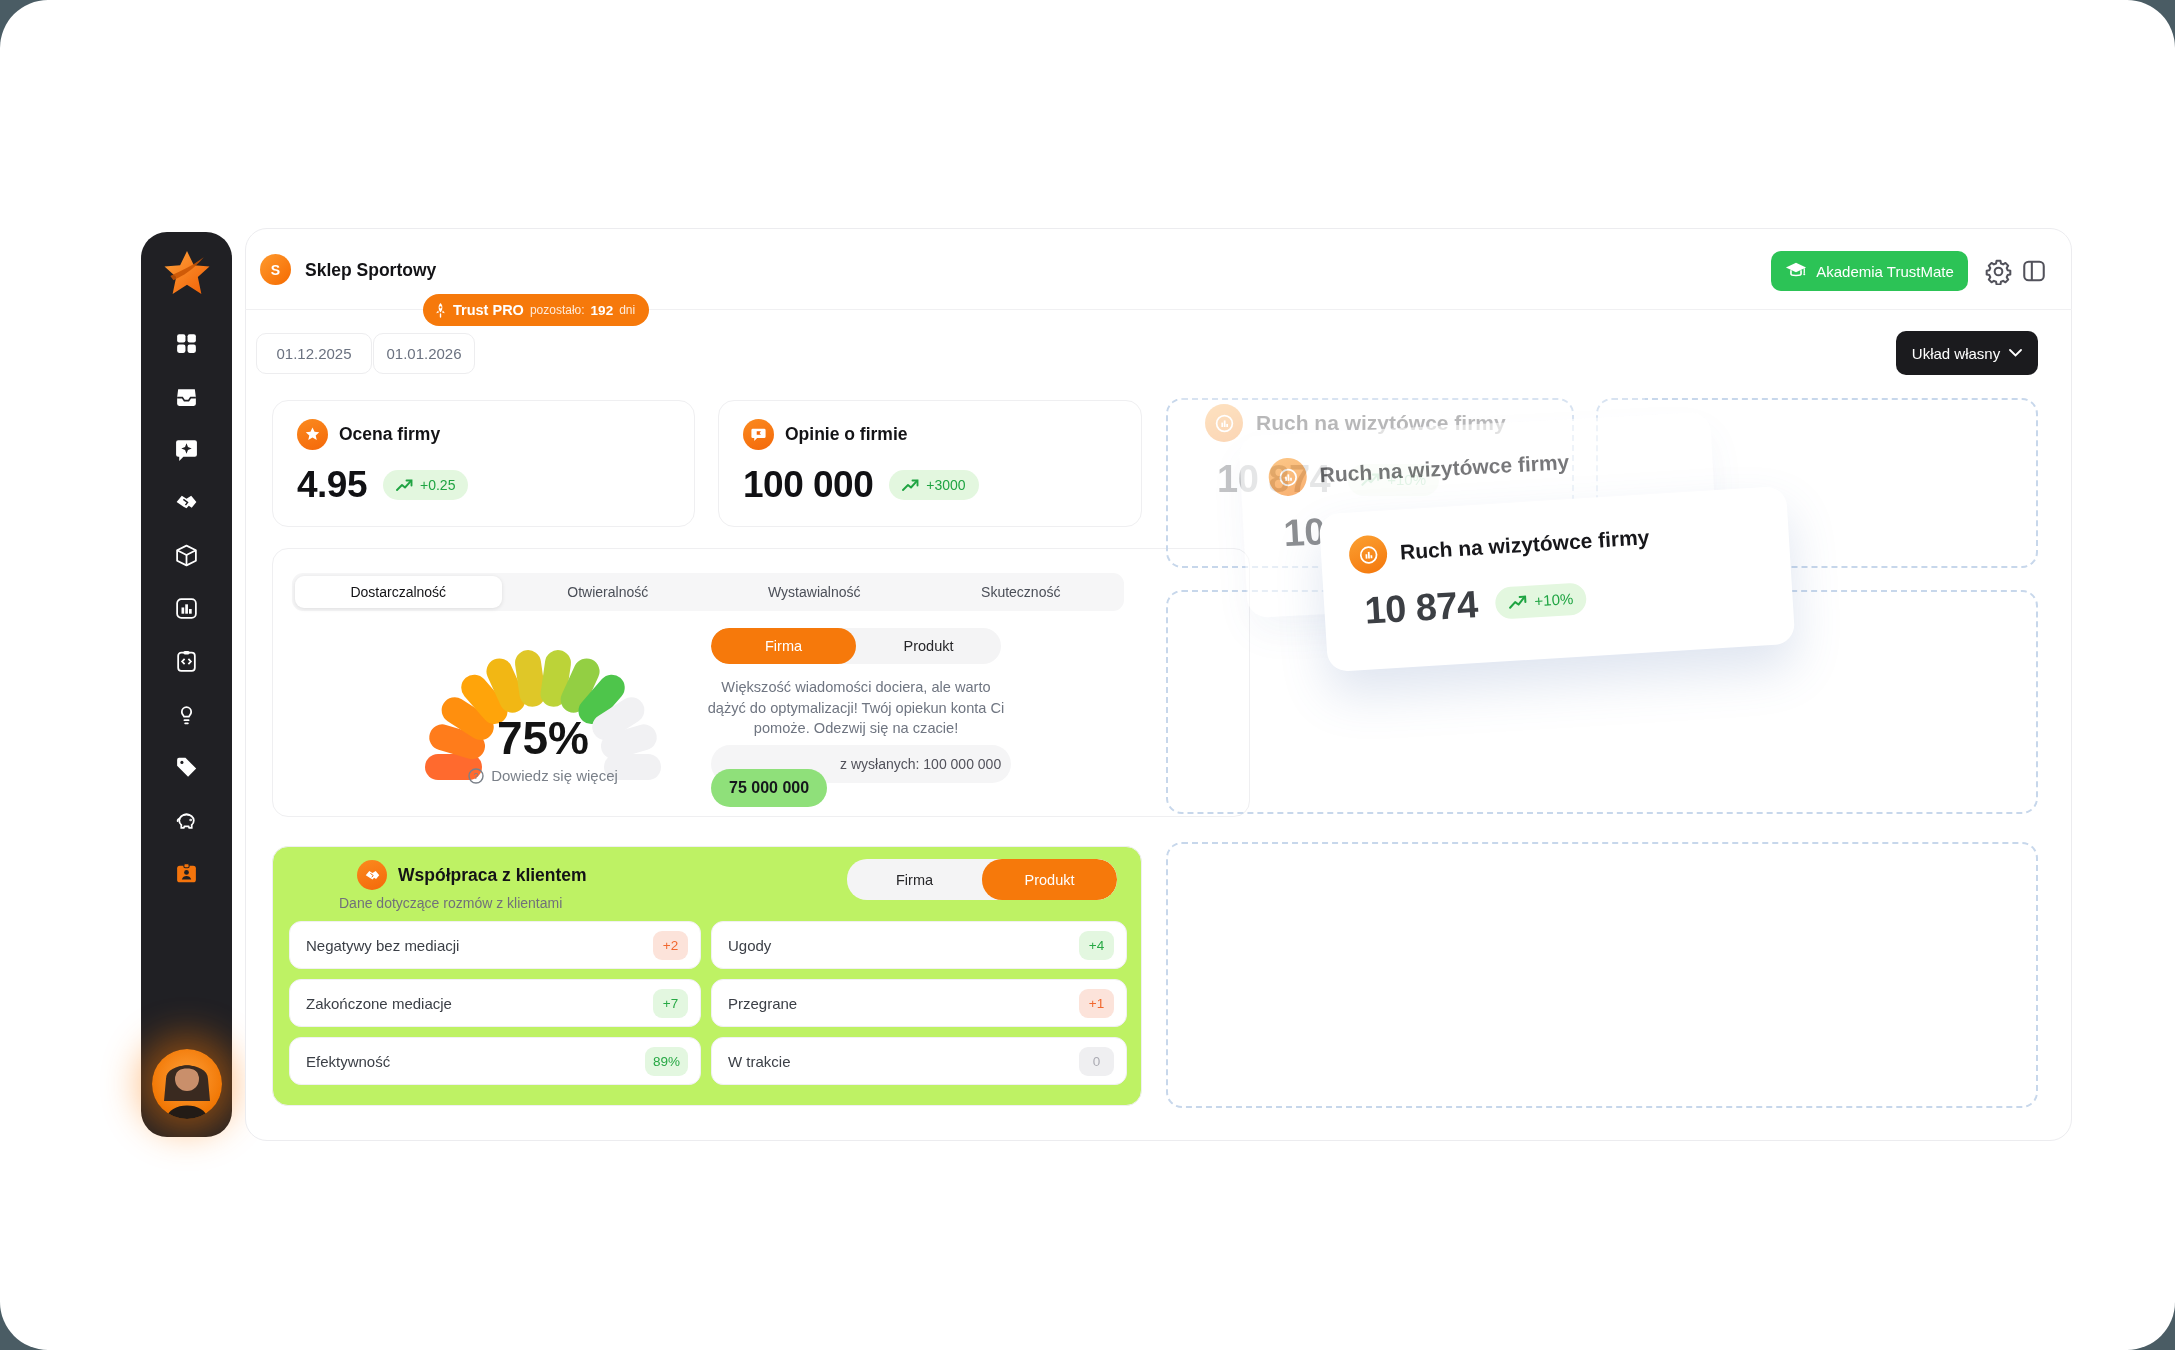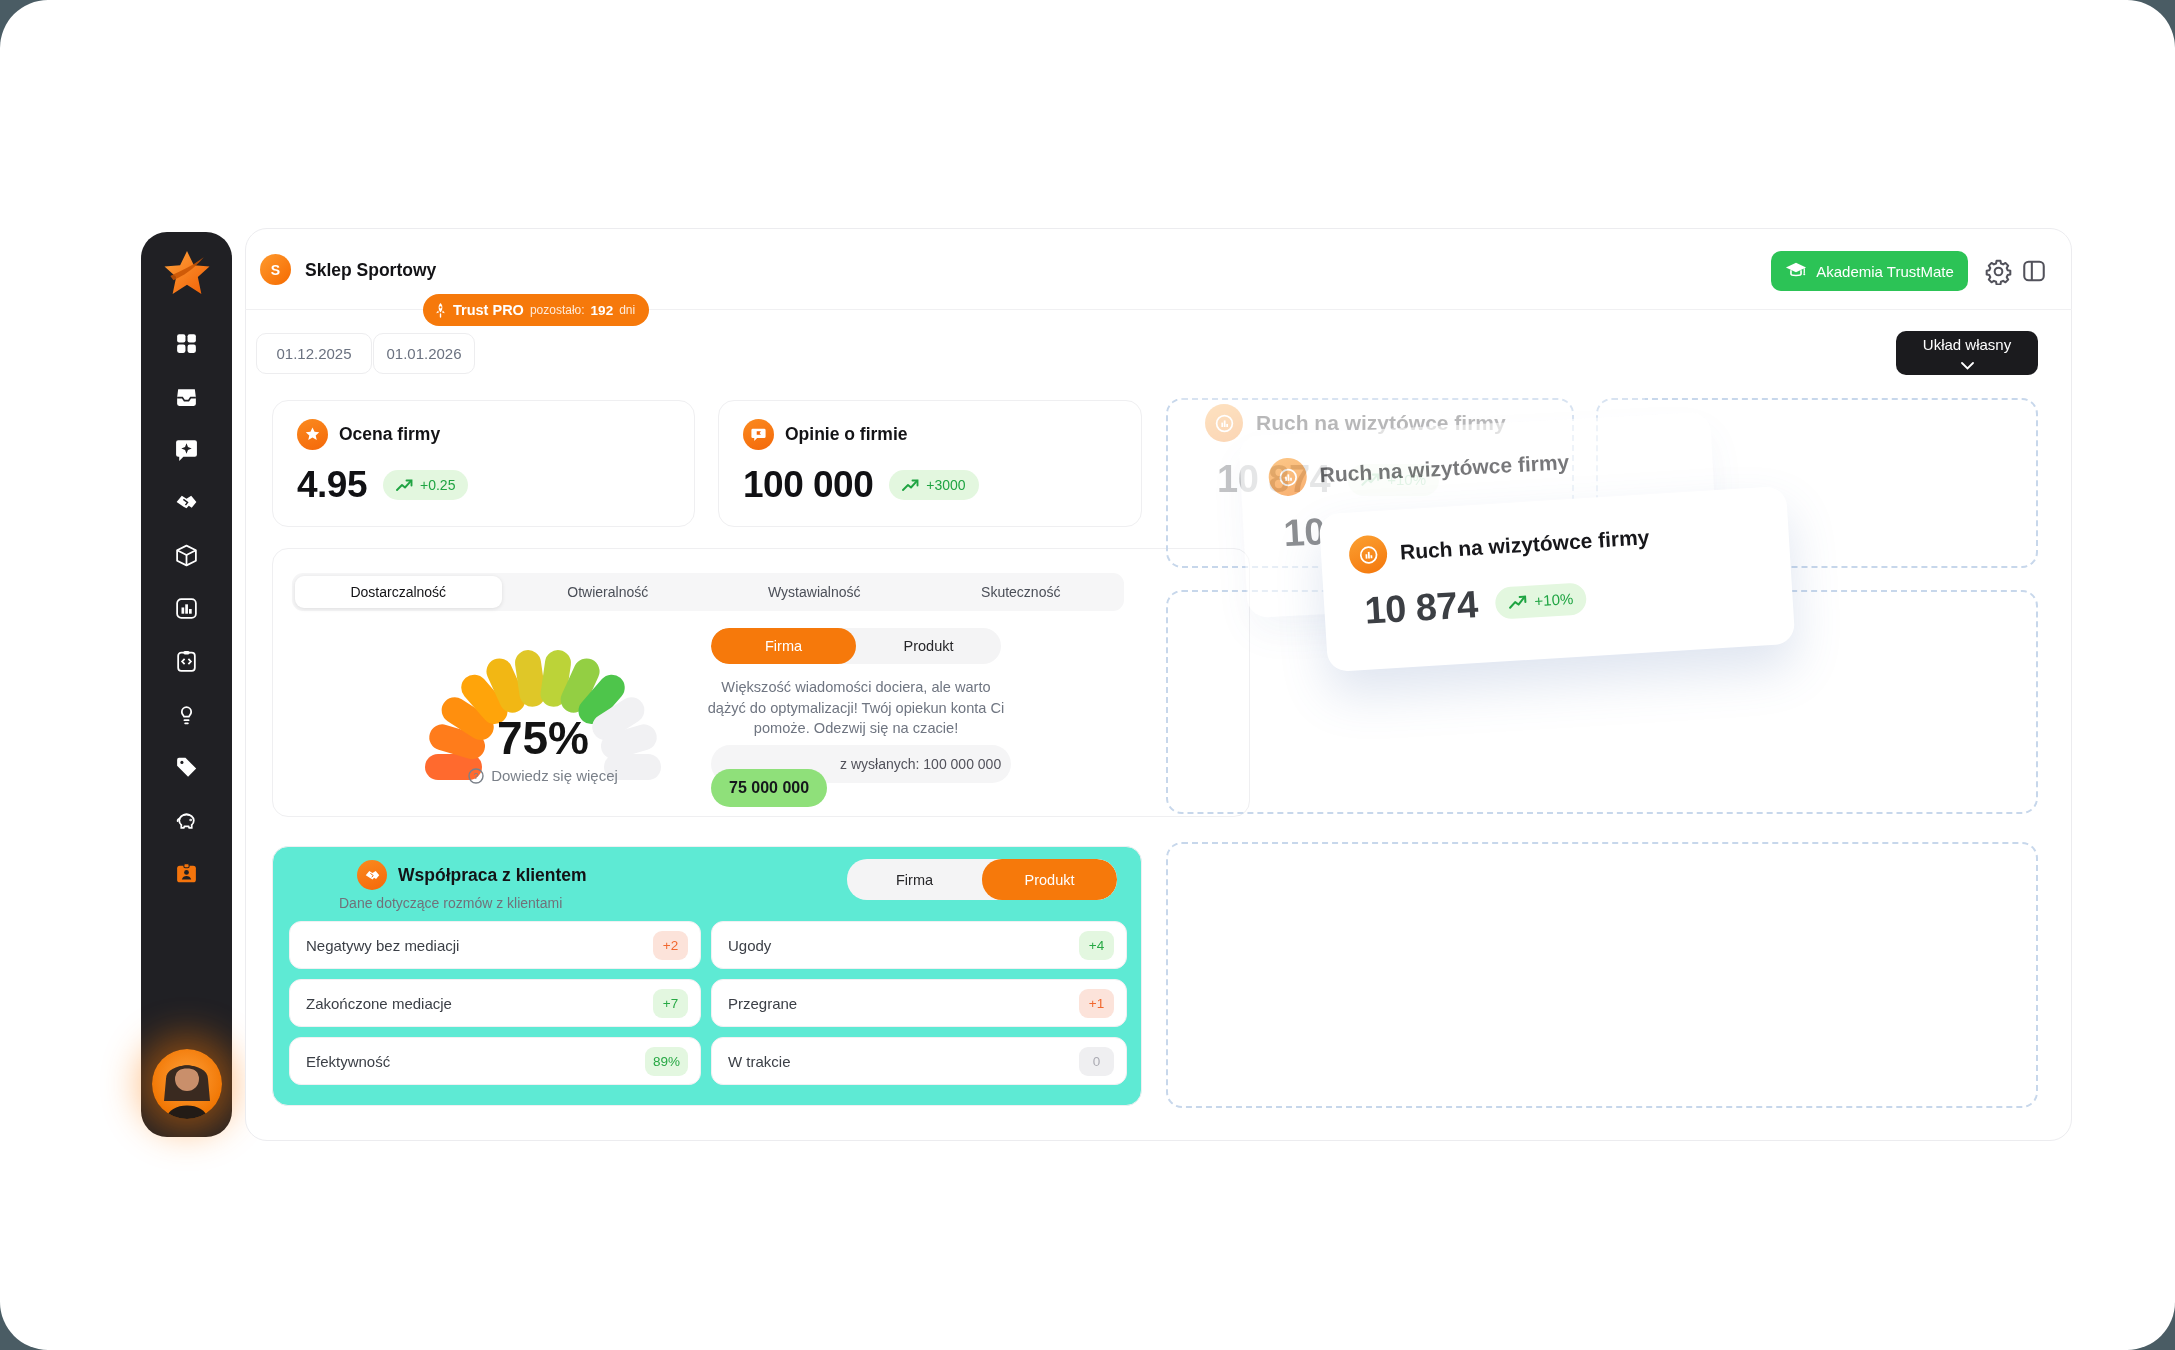--- a/index.html
+++ b/index.html
@@ -33,21 +33,21 @@
   .plan-badge .soft { opacity:.85; font-size:12px; }
   .plan-badge .num { font-weight:700; font-size:13.5px; }
   .academy-btn { left:1771px; top:251px; width:197px; height:40px; background:#2CC356; border-radius:10px;
                  color:#fff; font-size:15px; display:flex; align-items:center; justify-content:center; gap:9px; cursor:pointer; }
   .hdr-ic { top:256px; width:30px; height:30px; display:flex; align-items:center; justify-content:center; cursor:pointer; }
 
   
   .chip { top:333px; height:41px; background:#fff; border:1px solid #EDEDEF; border-radius:10px;
           display:flex; align-items:center; justify-content:center; font-size:15px; color:#6B7280; cursor:pointer; }
   .layout-btn { left:1896px; top:331px; width:142px; height:44px; background:#1B1B1E; border-radius:10px; color:#fff;
-                font-size:15px; display:flex; align-items:center; justify-content:center; gap:9px; cursor:pointer;flex-direction:column; }
+                font-size:15px; display:flex; align-items:center; justify-content:center; gap:9px; cursor:pointer; }
 
   
   .kpi { top:400px; height:127px; background:#fff; border:1px solid #EFEFF1; border-radius:16px; padding:18px 24px; }
   .kpi-head { display:flex; align-items:center; gap:11px; }
   .orange-circle { width:31px; height:31px; border-radius:50%; background:linear-gradient(160deg,#FB8A1E,#F4680A);
                    display:flex; align-items:center; justify-content:center; flex:none; }
   .kpi-title { font-size:17.5px; font-weight:700; color:#131316; }
   .kpi-val-row { display:flex; align-items:center; gap:16px; margin-top:14px; }
   .kpi-val { font-size:37px; font-weight:700; color:#111114; letter-spacing:-.5px; }
   .badge-green { background:#E3F7DF; color:#1FA442; border-radius:16px; height:30px; padding:0 13px;
@@ -68,21 +68,21 @@
   #deliv .toggle { position:absolute; left:438px; top:79px; width:290px; height:36px; }
   .deliv-desc { position:absolute; left:430px; top:128px; width:306px; text-align:center;
                 font-size:14.6px; line-height:1.42; color:#6F7581; }
   .sent-row { position:absolute; left:438px; top:196px; width:300px; height:38px; background:#F5F5F6;
               border-radius:19px; display:flex; align-items:center; }
   .sent-pill { height:38px; padding:8px 18px; background:#8FE07A; border-radius:19px; display:flex; align-items:center;
                font-size:16px; font-weight:700; color:#15171B;margin-top:47px; }
   .sent-cap { margin-left:13px; font-size:14px; color:#52525B; white-space:nowrap; }
 
   
-  #coop { left:272px; top:846px; width:870px; height:260px; background:#5eead4; border:1px solid #EFEFF1; border-radius:16px; }
+  #coop { left:272px; top:846px; width:870px; height:260px; background:#bef264; border:1px solid #EFEFF1; border-radius:16px; }
   .coop-head { position:absolute; left:84px; top:13px; display:flex; align-items:center; gap:11px; }
   .coop-title { font-size:17.5px; font-weight:700; color:#131316; }
   .coop-sub { position:absolute; left:66px; top:48px; font-size:14px; color:#71717A; }
   #coop .toggle { position:absolute; left:574px; top:12px; width:270px; height:41px; }
   .stat-row { position:absolute; height:48px; background:#fff; border:1px solid #F0F0F2; border-radius:12px;
               display:flex; align-items:center; padding:0 12px 0 16px; }
   .stat-label { font-size:15px; color:#3B3F46; }
   .stat-badge { margin-left:auto; min-width:35px; height:29px; padding:0 8px; border-radius:9px;
                 display:flex; align-items:center; justify-content:center; font-size:13.5px; }
   .tone-negative { background:#FCE3DA; color:#F1682F; }

